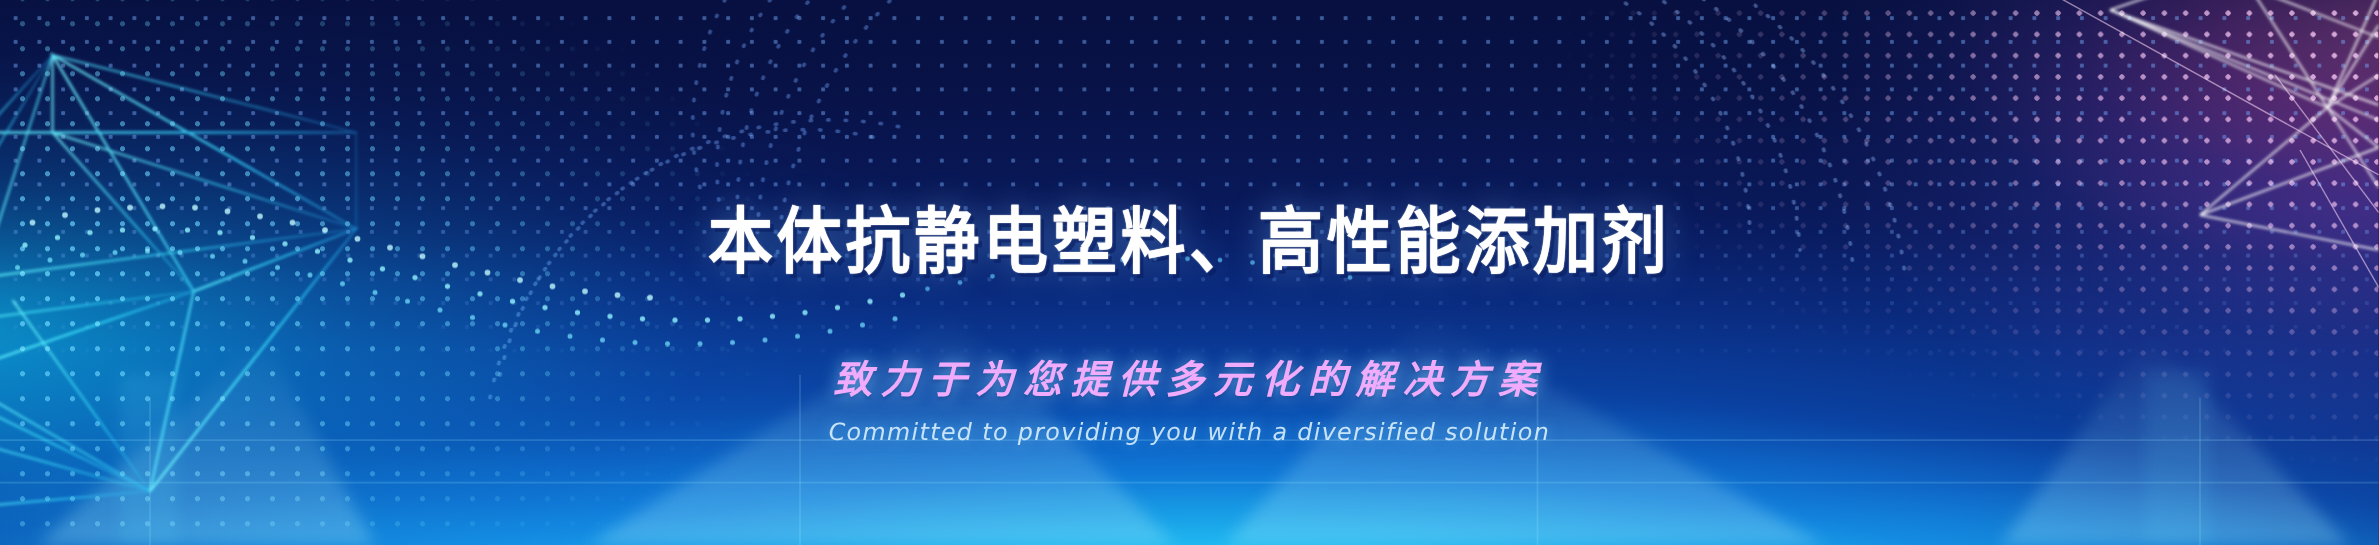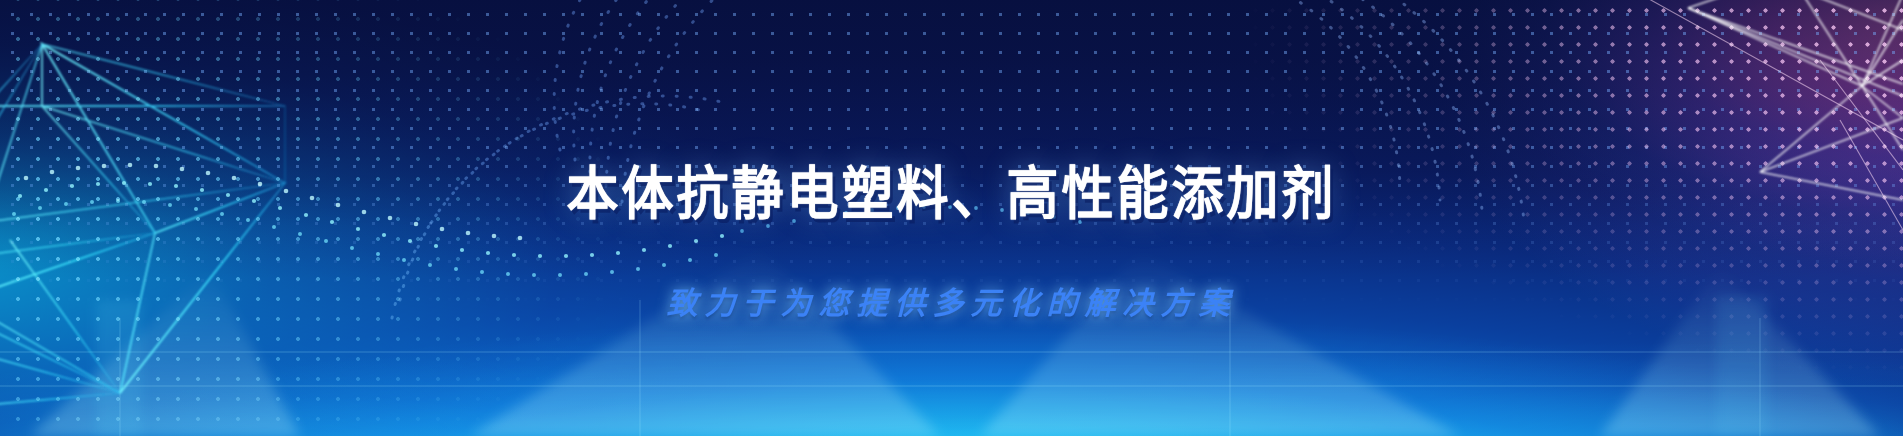--- a/index.html
+++ b/index.html
@@ -123,21 +123,21 @@
     font-size: 22px;
     letter-spacing: -1px;
     opacity: .92;
     padding: 0 6px;
   }
 
   .scriptline {
     margin-top: 24px;
     font-size: 31px;
     letter-spacing: 7px;
-    color: #3b82f6;
+    color: #f0abfc;
     font-family: "DejaVu Serif", "Liberation Serif", serif;
     font-style: italic;
     font-weight: 700;
     white-space: nowrap;
     text-shadow: 0 0 14px rgba(140,215,255,.75), 0 2px 3px rgba(6,40,110,.5);
   }
 
   .engline {
     margin-top: 12px;
     font-size: 19px;
@@ -378,15 +378,16 @@
     </g>
   </svg>
 
   <div class="content">
 
     <h1 class="headline">本体抗静电塑料、高性能添加剂</h1>
 
 
     <div class="scriptline">致力于为您提供多元化的解决方案</div>
 
+    <div class="engline">Committed to providing you with a diversified solution</div>
   </div>
 
 </div>
 
 </body></html>

